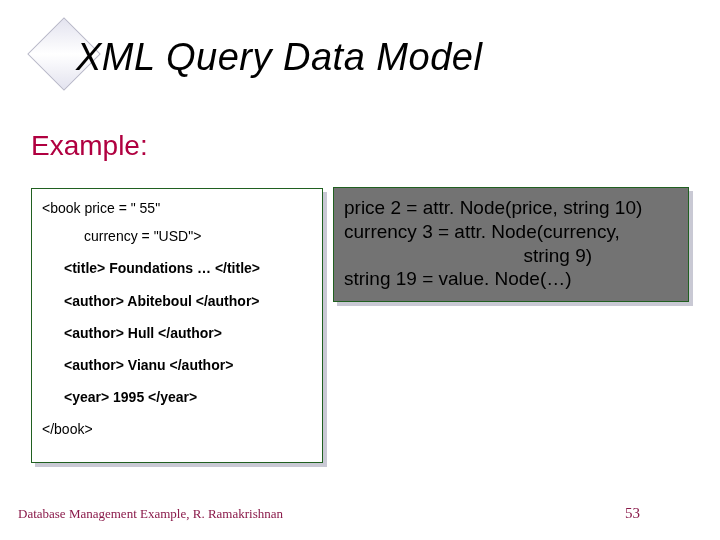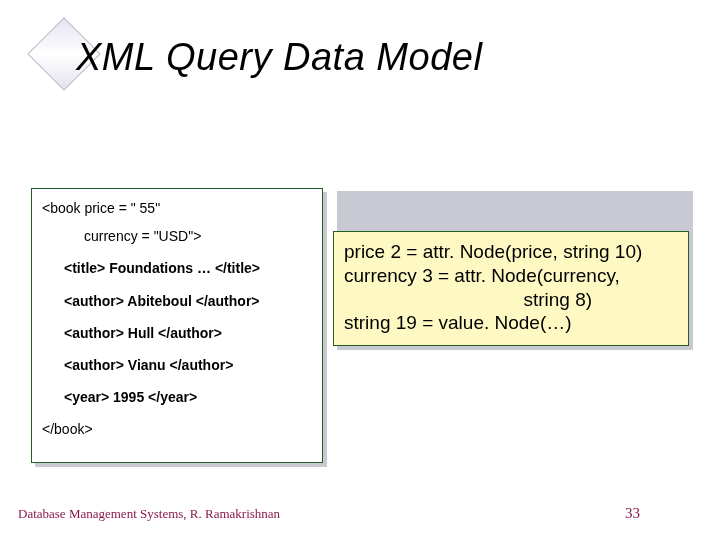--- a/index.html
+++ b/index.html
@@ -71,25 +71,24 @@
     width: 356px;
   }
   .right-box .shadow {
     position: absolute;
     top: 4px; left: 4px; right: -4px; bottom: -4px;
     background: #c9c9d4;
     z-index: 0;
   }
   .right-box .panel {
     position: relative;
-    background: #fef9c3;
+    background: #737373;
     border: 1.5px solid #206020;
     padding: 8px 10px 10px 10px;
     z-index: 1;
-    margin-top: 44px;
   }
   .code-line {
     font-size: 19px;
     font-family: Arial, sans-serif;
     color: #000;
     line-height: 1.25;
     white-space: pre;
   }
 
   .footer-left {
@@ -111,41 +110,42 @@
 </style>
 </head>
 <body>
 
 <div class="slide">
 
   <div class="bullet-diamond"></div>
 
   <div class="title">XML Query Data Model</div>
 
+  <div class="example-label">Example:</div>
 
   <div class="left-box">
     <div class="shadow"></div>
     <div class="panel">
       <div class="xml-line tight">&lt;book price = " 55"</div>
       <div class="xml-line indent1">currency  = "USD"&gt;</div>
       <div class="xml-line indent2">&lt;title&gt; Foundations … &lt;/title&gt;</div>
       <div class="xml-line indent2">&lt;author&gt; Abiteboul &lt;/author&gt;</div>
       <div class="xml-line indent2">&lt;author&gt; Hull &lt;/author&gt;</div>
       <div class="xml-line indent2">&lt;author&gt; Vianu &lt;/author&gt;</div>
       <div class="xml-line indent2">&lt;year&gt; 1995 &lt;/year&gt;</div>
       <div class="xml-line last">&lt;/book&gt;</div>
     </div>
   </div>
 
   <div class="right-box">
     <div class="shadow"></div>
     <div class="panel">
       <div class="code-line">price 2 = attr. Node(price, string 10)</div>
       <div class="code-line">currency 3 = attr. Node(currency,</div>
-      <div class="code-line">                                  string 8)</div>
+      <div class="code-line">                                  string 9)</div>
       <div class="code-line">string 19 = value. Node(…)</div>
     </div>
   </div>
 
-  <div class="footer-left">Database Management Systems, R. Ramakrishnan</div>
-  <div class="footer-right">33</div>
+  <div class="footer-left">Database Management Example, R. Ramakrishnan</div>
+  <div class="footer-right">53</div>
 
 </div>
 
 </body></html>

